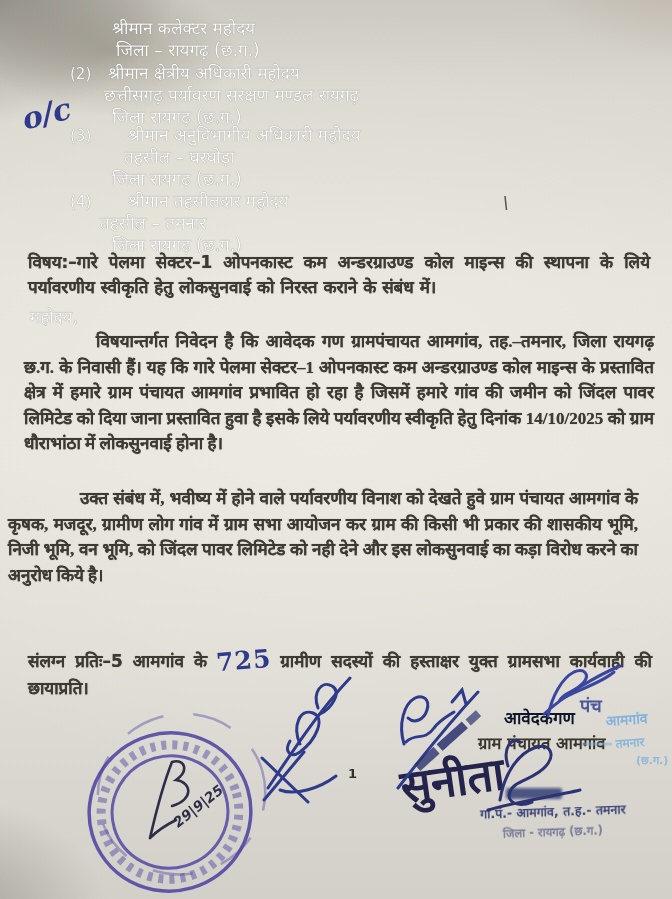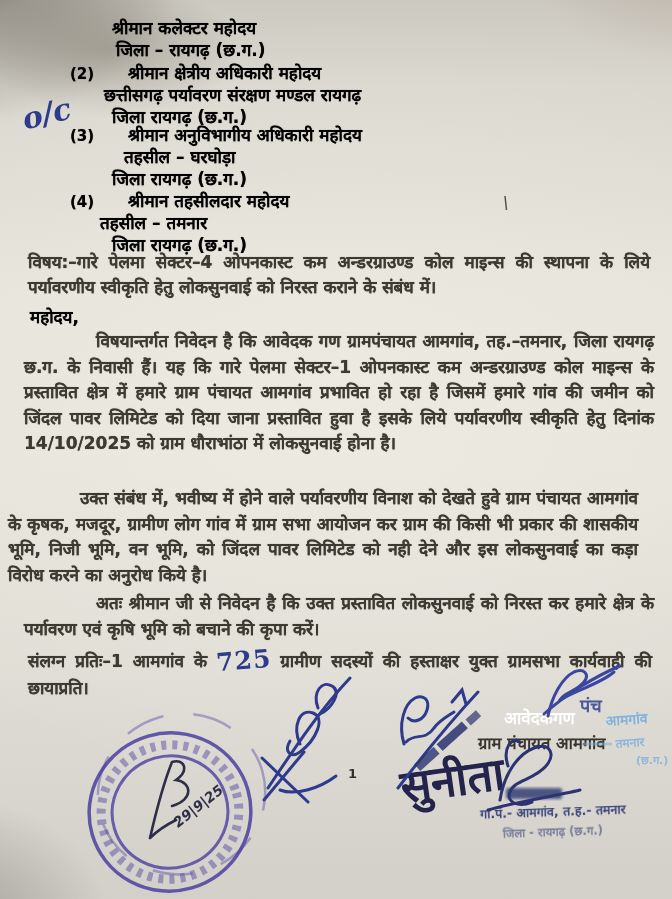--- a/index.html
+++ b/index.html
@@ -11,74 +11,73 @@
     position:absolute;inset:0;
     background:
       radial-gradient(ellipse 300px 230px at -30px -40px, rgba(62,58,48,0.55), rgba(62,58,48,0) 72%),
       radial-gradient(ellipse 170px 90px at 112px 50px, rgba(80,74,62,0.30), rgba(80,74,62,0) 75%),
       radial-gradient(ellipse 240px 140px at 104% -4%, rgba(150,125,112,0.28), rgba(150,125,112,0) 72%),
       radial-gradient(ellipse 190px 150px at -6% 102%, rgba(85,80,74,0.35), rgba(85,80,74,0) 78%),
       radial-gradient(ellipse 700px 500px at 50% 45%, rgba(255,253,246,0.25), rgba(255,253,246,0) 80%),
       linear-gradient(180deg,#ccc9c0 0%,#dbd8cf 10%,#e6e3da 32%,#e7e4db 52%,#e1ded6 72%,#d8d6cf 88%,#d2d0c9 100%);
   }
   .txt{
-    position:absolute;color:#000000;font-weight:700;font-size:17px;line-height:24px;
+    position:absolute;color:#ffffff;font-weight:400;font-size:17px;line-height:24px;
     text-shadow:0 0 0.7px rgba(58,56,47,0.85);white-space:nowrap;
   }
   .para{
     position:absolute;color:#3c3a31;font-weight:600;font-size:17px;line-height:25.5px;
     text-align:justify;text-shadow:0 0 0.7px rgba(58,56,47,0.85);white-space:normal;
   }
-  .indent{text-indent:72px;}
+  .indent{text-indent:72px;font-family:Liberation Serif, serif;}
   .blueink{color:#2e3a8c;font-family:"DejaVu Serif","Liberation Serif",serif;text-shadow:none;}
   #oc-mark{position:absolute;left:22px;top:96px;font-size:30px;font-style:italic;transform:rotate(-14deg);font-weight:700;}
   #count-725{display:inline-block;font-size:25px;font-weight:700;transform:rotate(-5deg) translateY(2px);margin:0 -1px;letter-spacing:1px;}
   #sunita{position:absolute;left:400px;top:748px;font-size:45px;font-weight:700;color:#23234c;transform:rotate(-8deg);}
   #page-num{position:absolute;left:348px;top:766px;font-size:13px;color:#33312a;font-weight:700;}
-  #applicants-label{position:absolute;left:504px;top:706px;font-size:17px;font-weight:700;color:#ffffff;text-align:right;}
+  #applicants-label{position:absolute;left:504px;top:706px;font-size:17px;font-weight:700;color:#0f172a;text-align:right;}
   #panchayat-label{position:absolute;left:478px;top:731px;font-size:16.5px;font-weight:700;color:#38362e;white-space:nowrap;}
   svg text{font-family:"DejaVu Sans","Liberation Sans",sans-serif;}
 </style>
 </head>
 <body>
 
 <div id="stage">
   <div id="paper"></div>
 
   <div id="oc-mark" class="blueink">o/c</div>
 
   <div>
     <div class="txt" style="left:112px;top:16px">श्रीमान कलेक्टर महोदय</div>
     <div class="txt" style="left:116px;top:38px">जिला – रायगढ़ (छ.ग.)</div>
 
     <div class="txt" style="left:70px;top:62px;font-size:15px">(2)</div>
-    <div class="txt" style="left:128px;top:61px">श्रीमान क्षेत्रीय अधिकारी महोदय</div>
+    <div class="txt" style="left:108px;top:61px">श्रीमान क्षेत्रीय अधिकारी महोदय</div>
     <div class="txt" style="left:104px;top:83px">छत्तीसगढ़ पर्यावरण संरक्षण मण्डल रायगढ़</div>
     <div class="txt" style="left:112px;top:105px">जिला रायगढ़ (छ.ग.)</div>
 
     <div class="txt" style="left:70px;top:124px;font-size:15px">(3)</div>
     <div class="txt" style="left:128px;top:123px">श्रीमान अनुविभागीय अधिकारी महोदय</div>
     <div class="txt" style="left:124px;top:145px">तहसील – घरघोड़ा</div>
     <div class="txt" style="left:112px;top:167px">जिला रायगढ़ (छ.ग.)</div>
 
     <div class="txt" style="left:70px;top:190px;font-size:15px">(4)</div>
     <div class="txt" style="left:128px;top:189px">श्रीमान तहसीलदार महोदय</div>
     <div class="txt" style="left:100px;top:211px">तहसील – तमनार</div>
     <div class="txt" style="left:112px;top:233px">जिला रायगढ़ (छ.ग.)</div>
   </div>
 
-  <div class="para" style="left:28px;top:250px;width:622px;line-height:24.5px">विषय:–गारे पेलमा सेक्टर–4 ओपनकास्ट कम अन्डरग्राउण्ड कोल माइन्स की स्थापना के लिये पर्यावरणीय स्वीकृति हेतु लोकसुनवाई को निरस्त कराने के संबंध में।</div>
+  <div class="para" style="left:28px;top:250px;width:622px;line-height:24.5px">विषय:–गारे पेलमा सेक्टर–1 ओपनकास्ट कम अन्डरग्राउण्ड कोल माइन्स की स्थापना के लिये पर्यावरणीय स्वीकृति हेतु लोकसुनवाई को निरस्त कराने के संबंध में।</div>
   <div class="txt" style="left:30px;top:305px">महोदय,</div>
 
   <div class="para indent" style="left:24px;top:329px;width:630px">विषयान्तर्गत निवेदन है कि आवेदक गण ग्रामपंचायत आमगांव, तह.–तमनार, जिला रायगढ़ छ.ग. के निवासी हैं। यह कि गारे पेलमा सेक्टर–1 ओपनकास्ट कम अन्डरग्राउण्ड कोल माइन्स के प्रस्तावित क्षेत्र में हमारे ग्राम पंचायत आमगांव प्रभावित हो रहा है जिसमें हमारे गांव की जमीन को जिंदल पावर लिमिटेड को दिया जाना प्रस्तावित हुवा है इसके लिये पर्यावरणीय स्वीकृति हेतु दिनांक 14/10/2025 को ग्राम धौराभांठा में लोकसुनवाई होना है।</div>
   <div class="para indent" style="left:8px;top:486px;width:630px">उक्त संबंध में, भवीष्य में होने वाले पर्यावरणीय विनाश को देखते हुवे ग्राम पंचायत आमगांव के कृषक, मजदूर, ग्रामीण लोग गांव में ग्राम सभा आयोजन कर ग्राम की किसी भी प्रकार की शासकीय भूमि, निजी भूमि, वन भूमि, को जिंदल पावर लिमिटेड को नही देने और इस लोकसुनवाई का कड़ा विरोध करने का अनुरोध किये है।</div>
-  <div class="para indent" style="left:24px;top:591px;width:630px">अतः श्रीमान जी से निवेदन है कि उक्त प्रस्तावित लोकसुनवाई को निरस्त कर हमारे क्षेत्र के पर्यावरण एवं कृषि भूमि को बचाने की कृपा करें।</div>
 
   <div class="para" style="left:28px;top:645px;width:624px;line-height:27px">
-    <span>संलग्न प्रतिः–1 आमगांव के</span>
+    <span>संलग्न प्रतिः–5 आमगांव के</span>
     <span id="count-725" class="blueink">725</span>
     <span>ग्रामीण सदस्यों की हस्ताक्षर युक्त ग्रामसभा कार्यवाही की छायाप्रति।</span>
   </div>
 
   <div id="page-num">1</div>
 
   <div id="applicants-label">आवेदकगण</div>
   <div id="panchayat-label">ग्राम पंचायत आमगांव</div>
 
   <div id="sunita">सुनीता</div>

